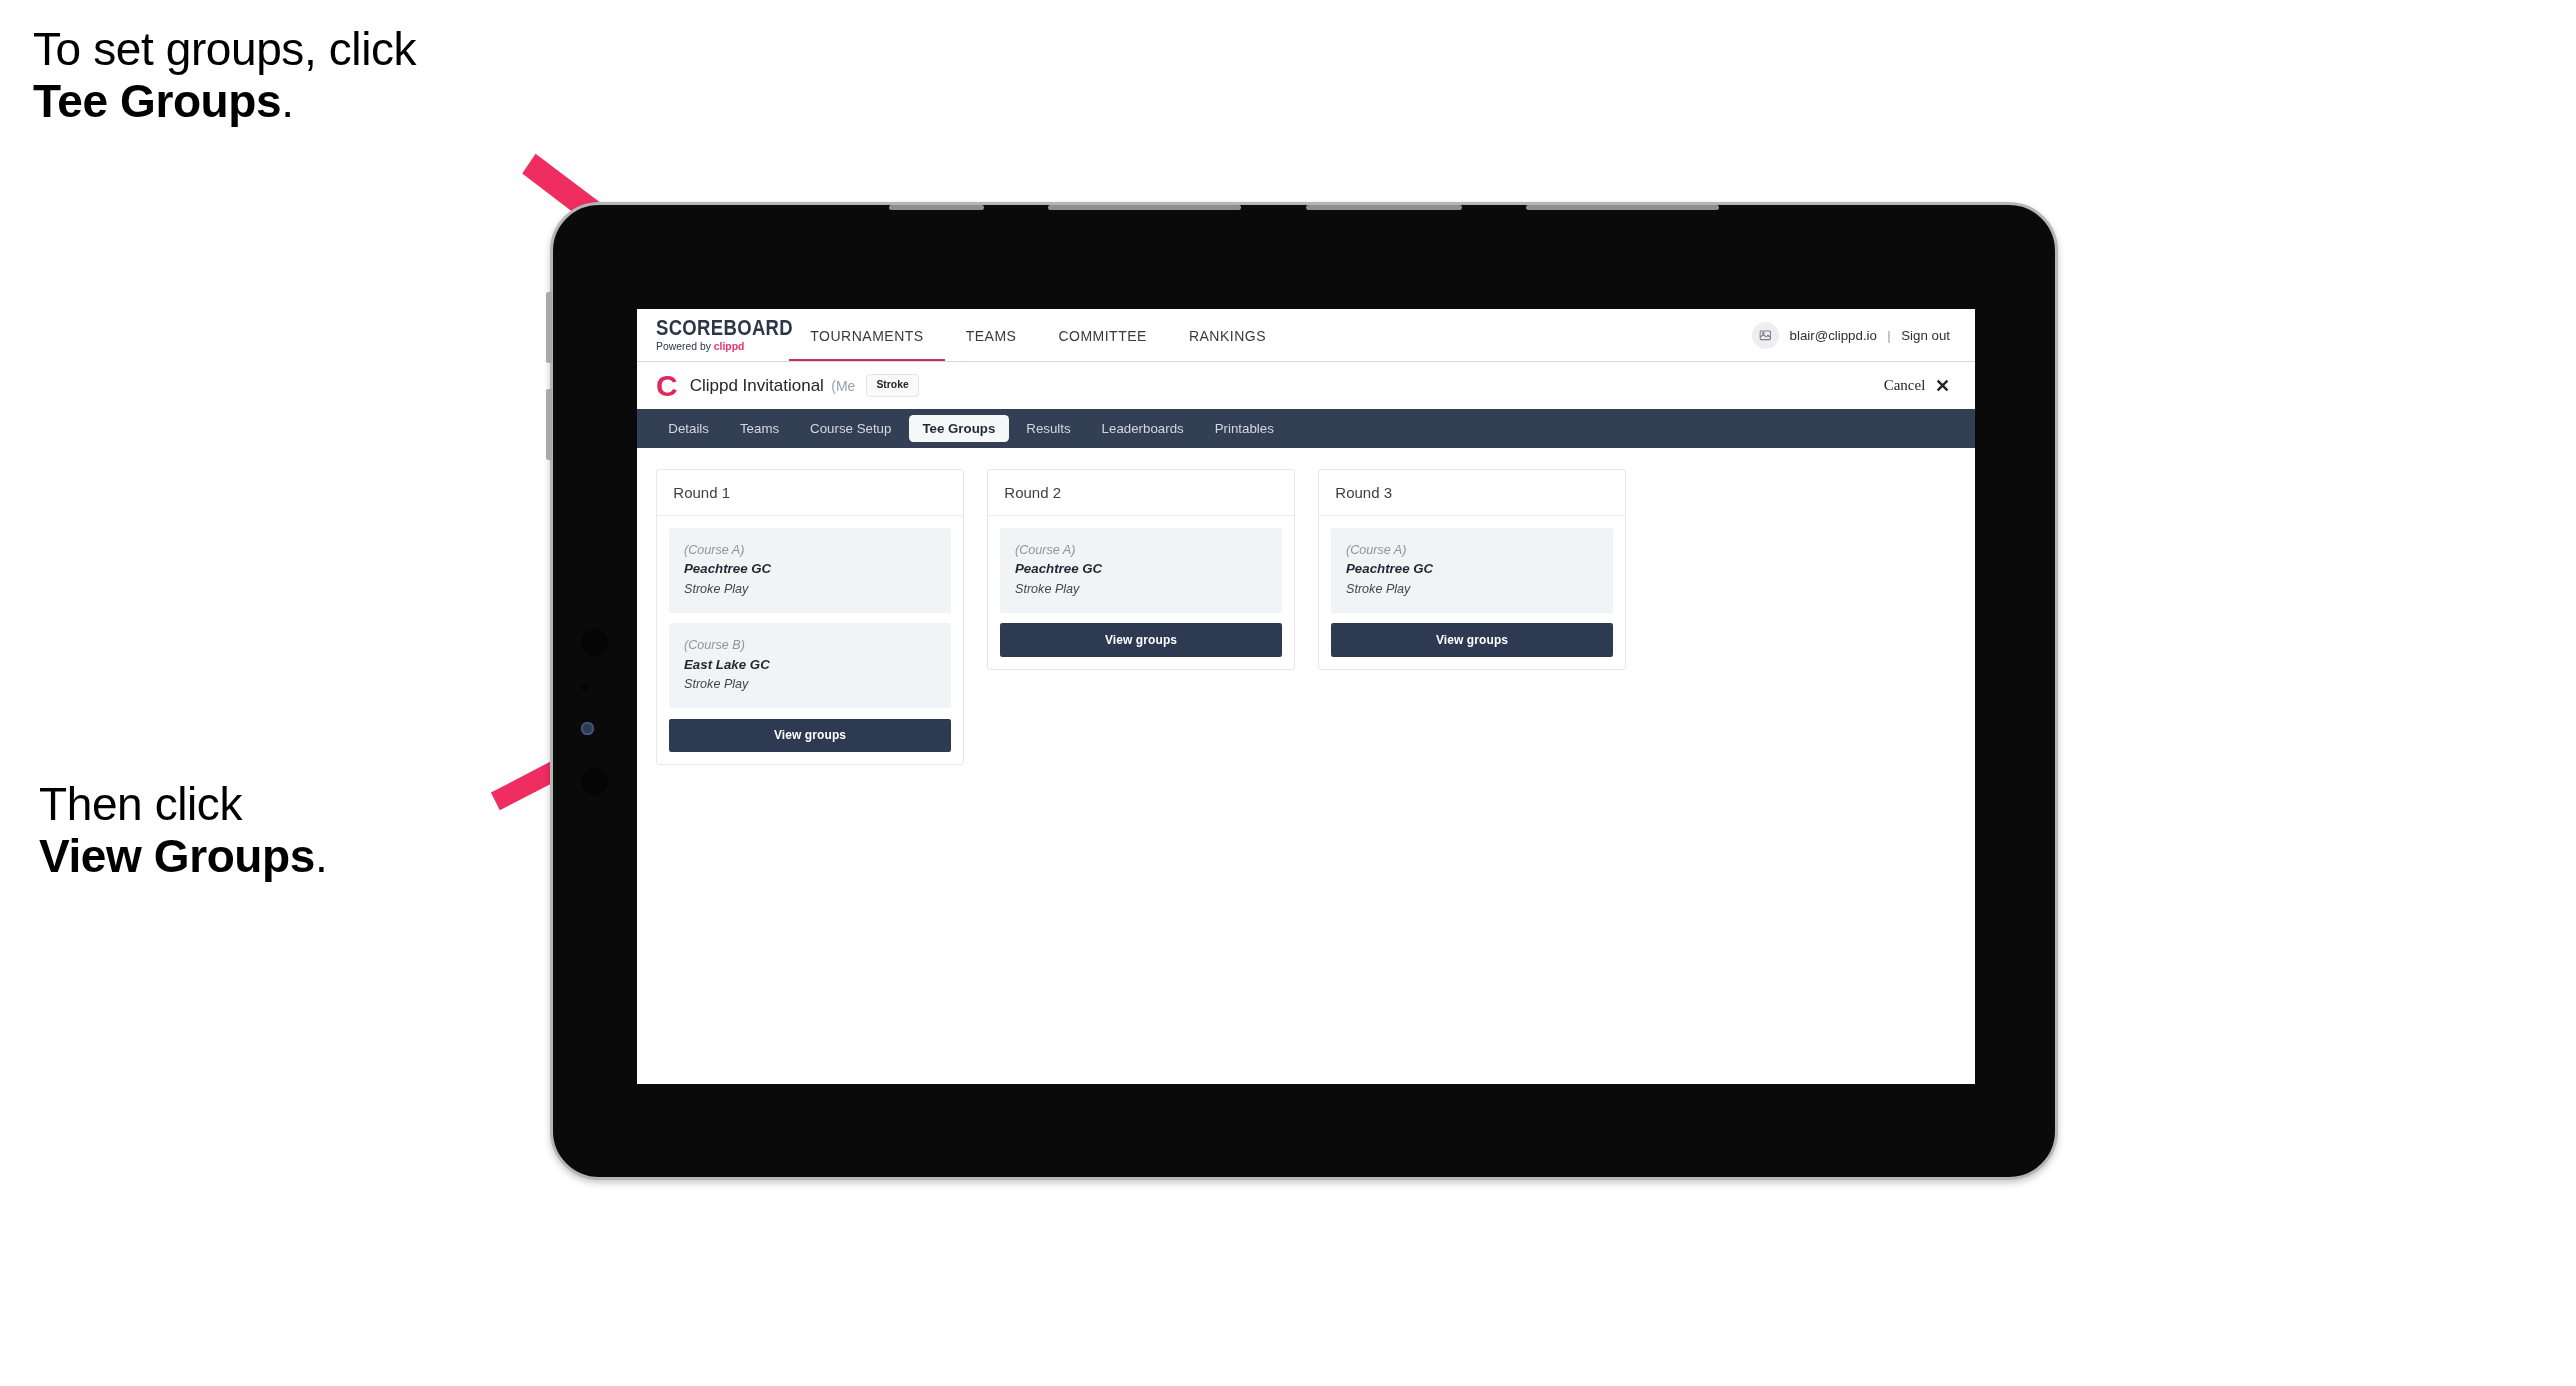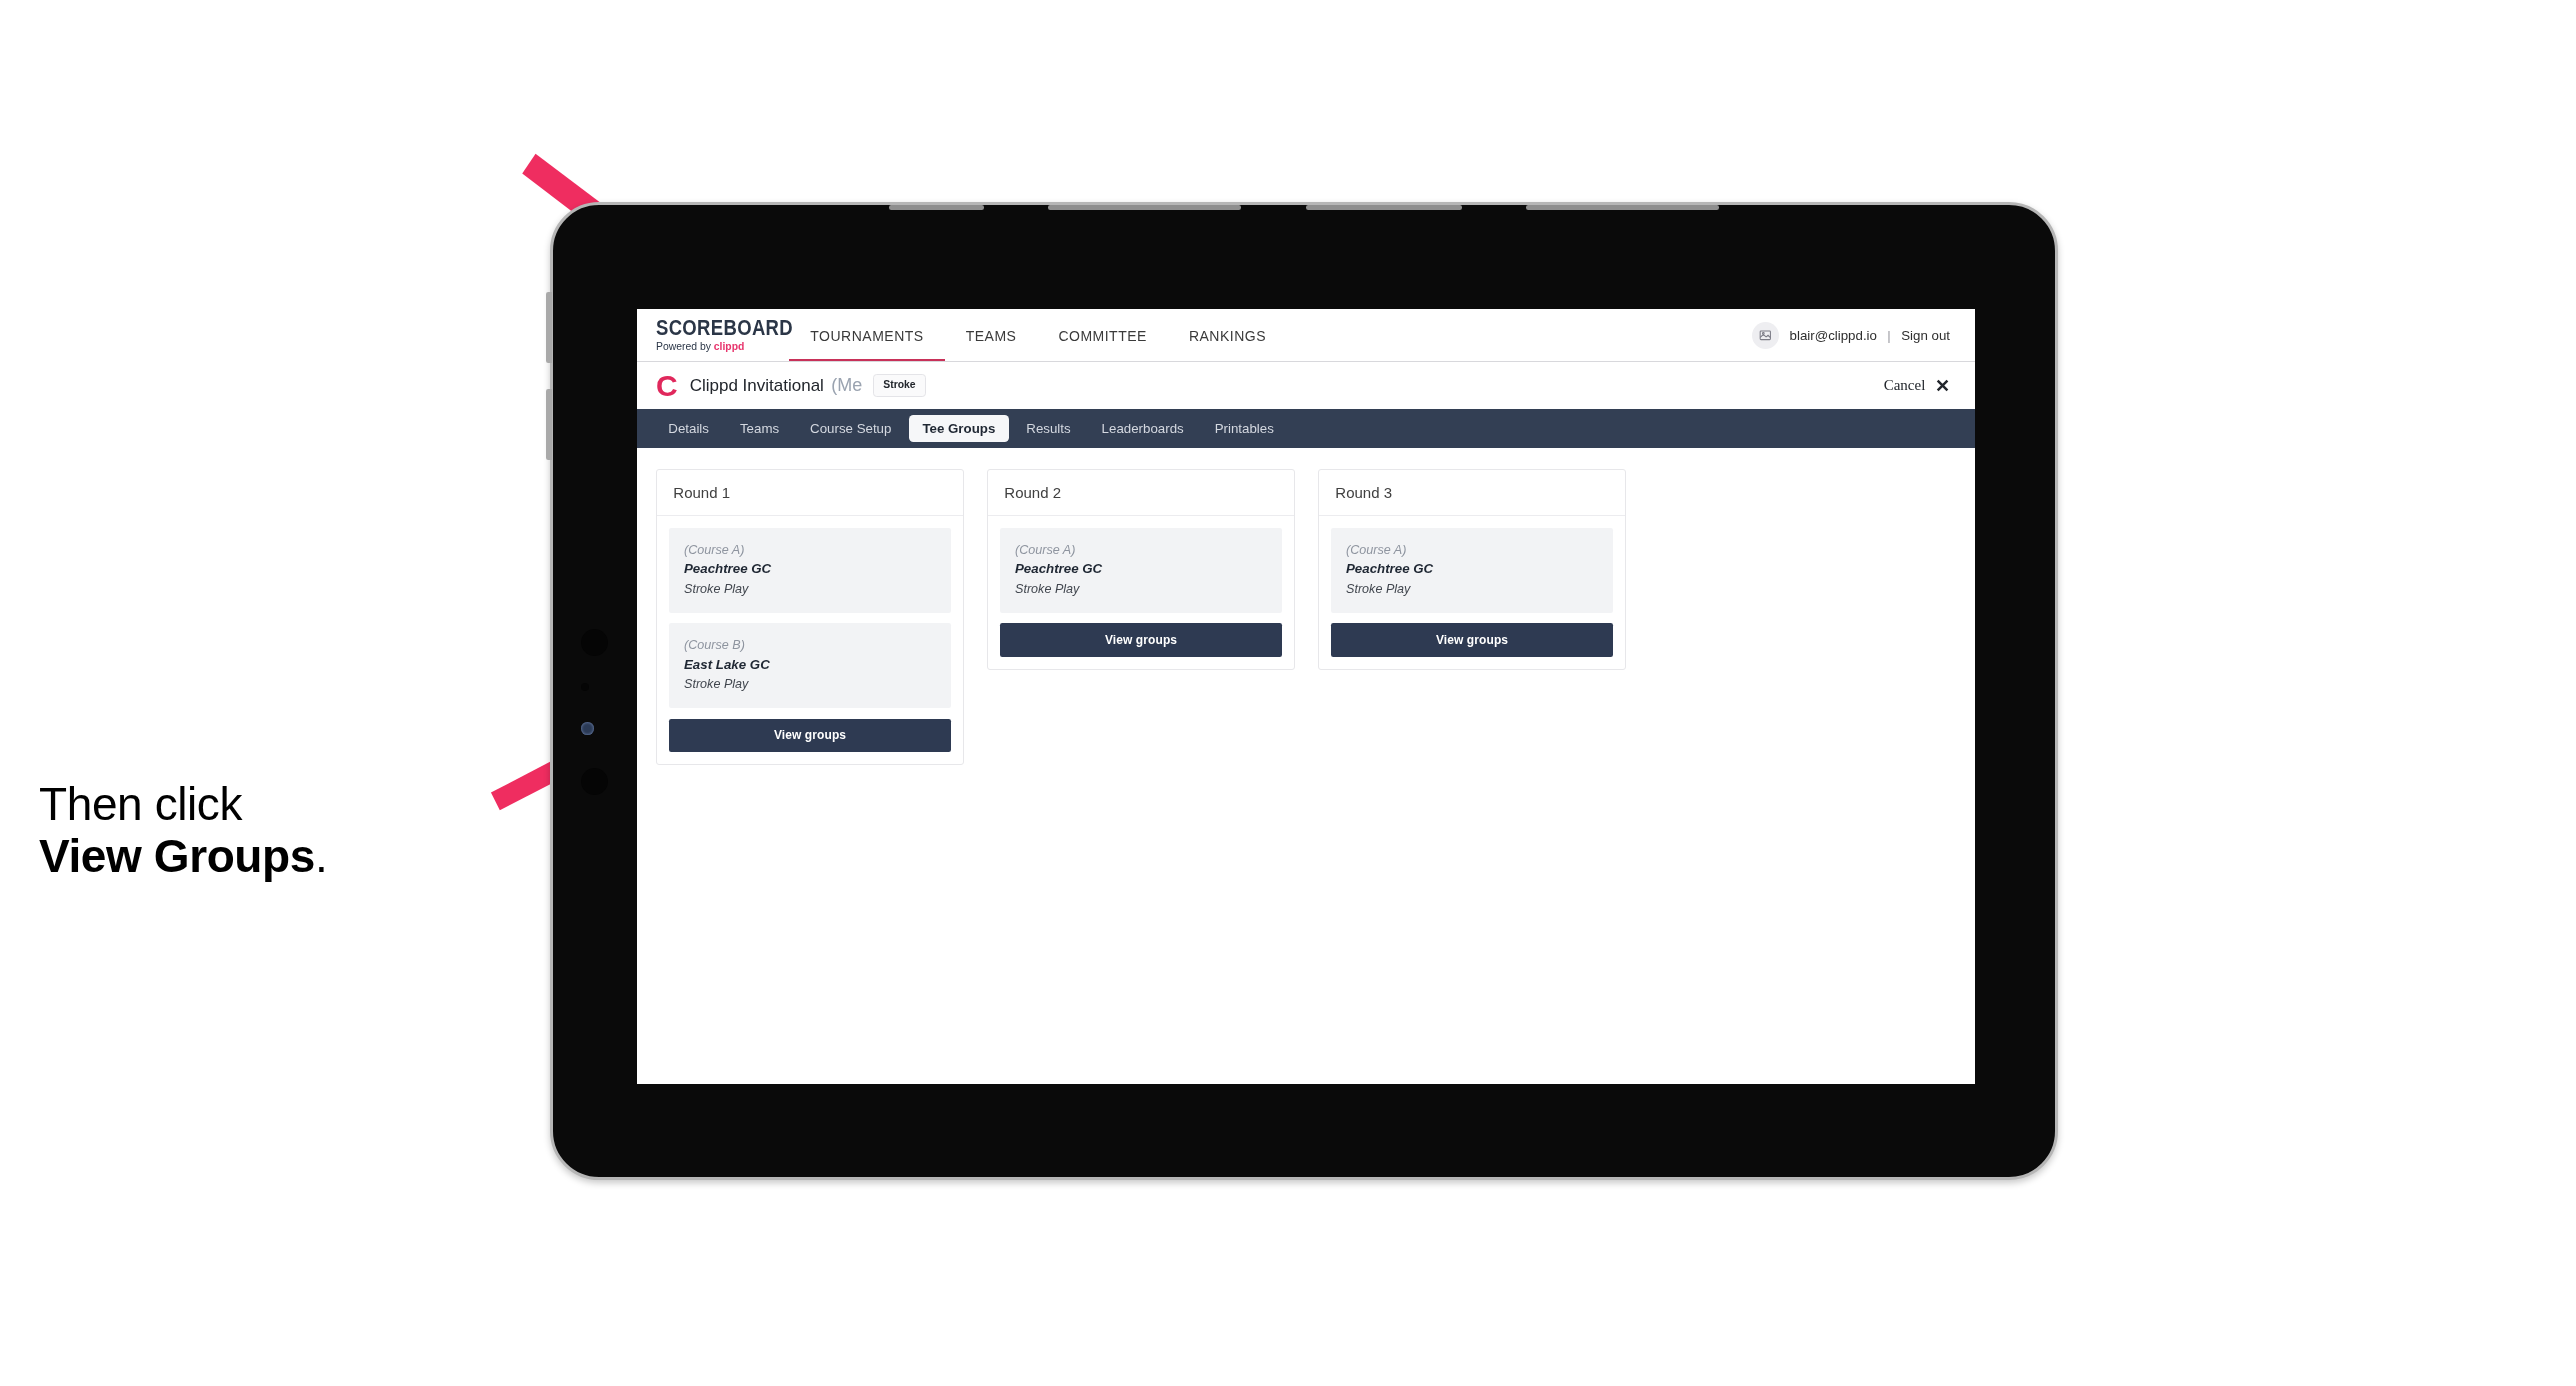--- a/index.html
+++ b/index.html
@@ -167,21 +167,21 @@
   }
   #clippd-c {
     font-family: "Liberation Sans", sans-serif;
     font-weight: bold;
     font-size: 30px;
     color: #e0285c;
     line-height: 1;
     margin-right: 12px;
   }
   #tourney-name { font-size: 17px; color: #22262c; }
-  #tourney-meta { font-size: 18px; color: #9aa3b0; margin-left: 7.4px; }
+  #tourney-meta { font-size: 14px; color: #9aa3b0; margin-left: 7.4px; }
   #hosting-badge {
     margin-left: 10.4px;
     font-size: 10.4px;
     font-weight: bold;
     color: #22262c;
     background: #fafafb;
     border: 0.7px solid #e4e4e8;
     border-radius: 3.7px;
     padding: 5.2px 9.6px;
     line-height: 1;
@@ -262,20 +262,21 @@
     padding: 9.6px 0;
     cursor: pointer;
     letter-spacing: 0.1px;
   }
 </style>
 </head>
 <body>
 
 <div id="stage">
 
+  <div id="annotation-top" class="annotation"><span>To set groups, click </span><br><span class="strong">Tee Groups</span><span>.</span></div>
 
   <div id="annotation-bottom" class="annotation"><span>Then click </span><br><span class="strong">View Groups</span><span>.</span></div>
 
   <svg class="arrow-svg" style="left:519px; top:144px; width:356px; height:274px;" viewBox="0 0 480 370">
     <g fill="#ef2d60">
       <path d="M22,13 L402,300 L382,328 L4,40 Z"></path>
       <path d="M438,352 L330,268 L390,258 L420,212 Z"></path>
     </g>
   </svg>
 

